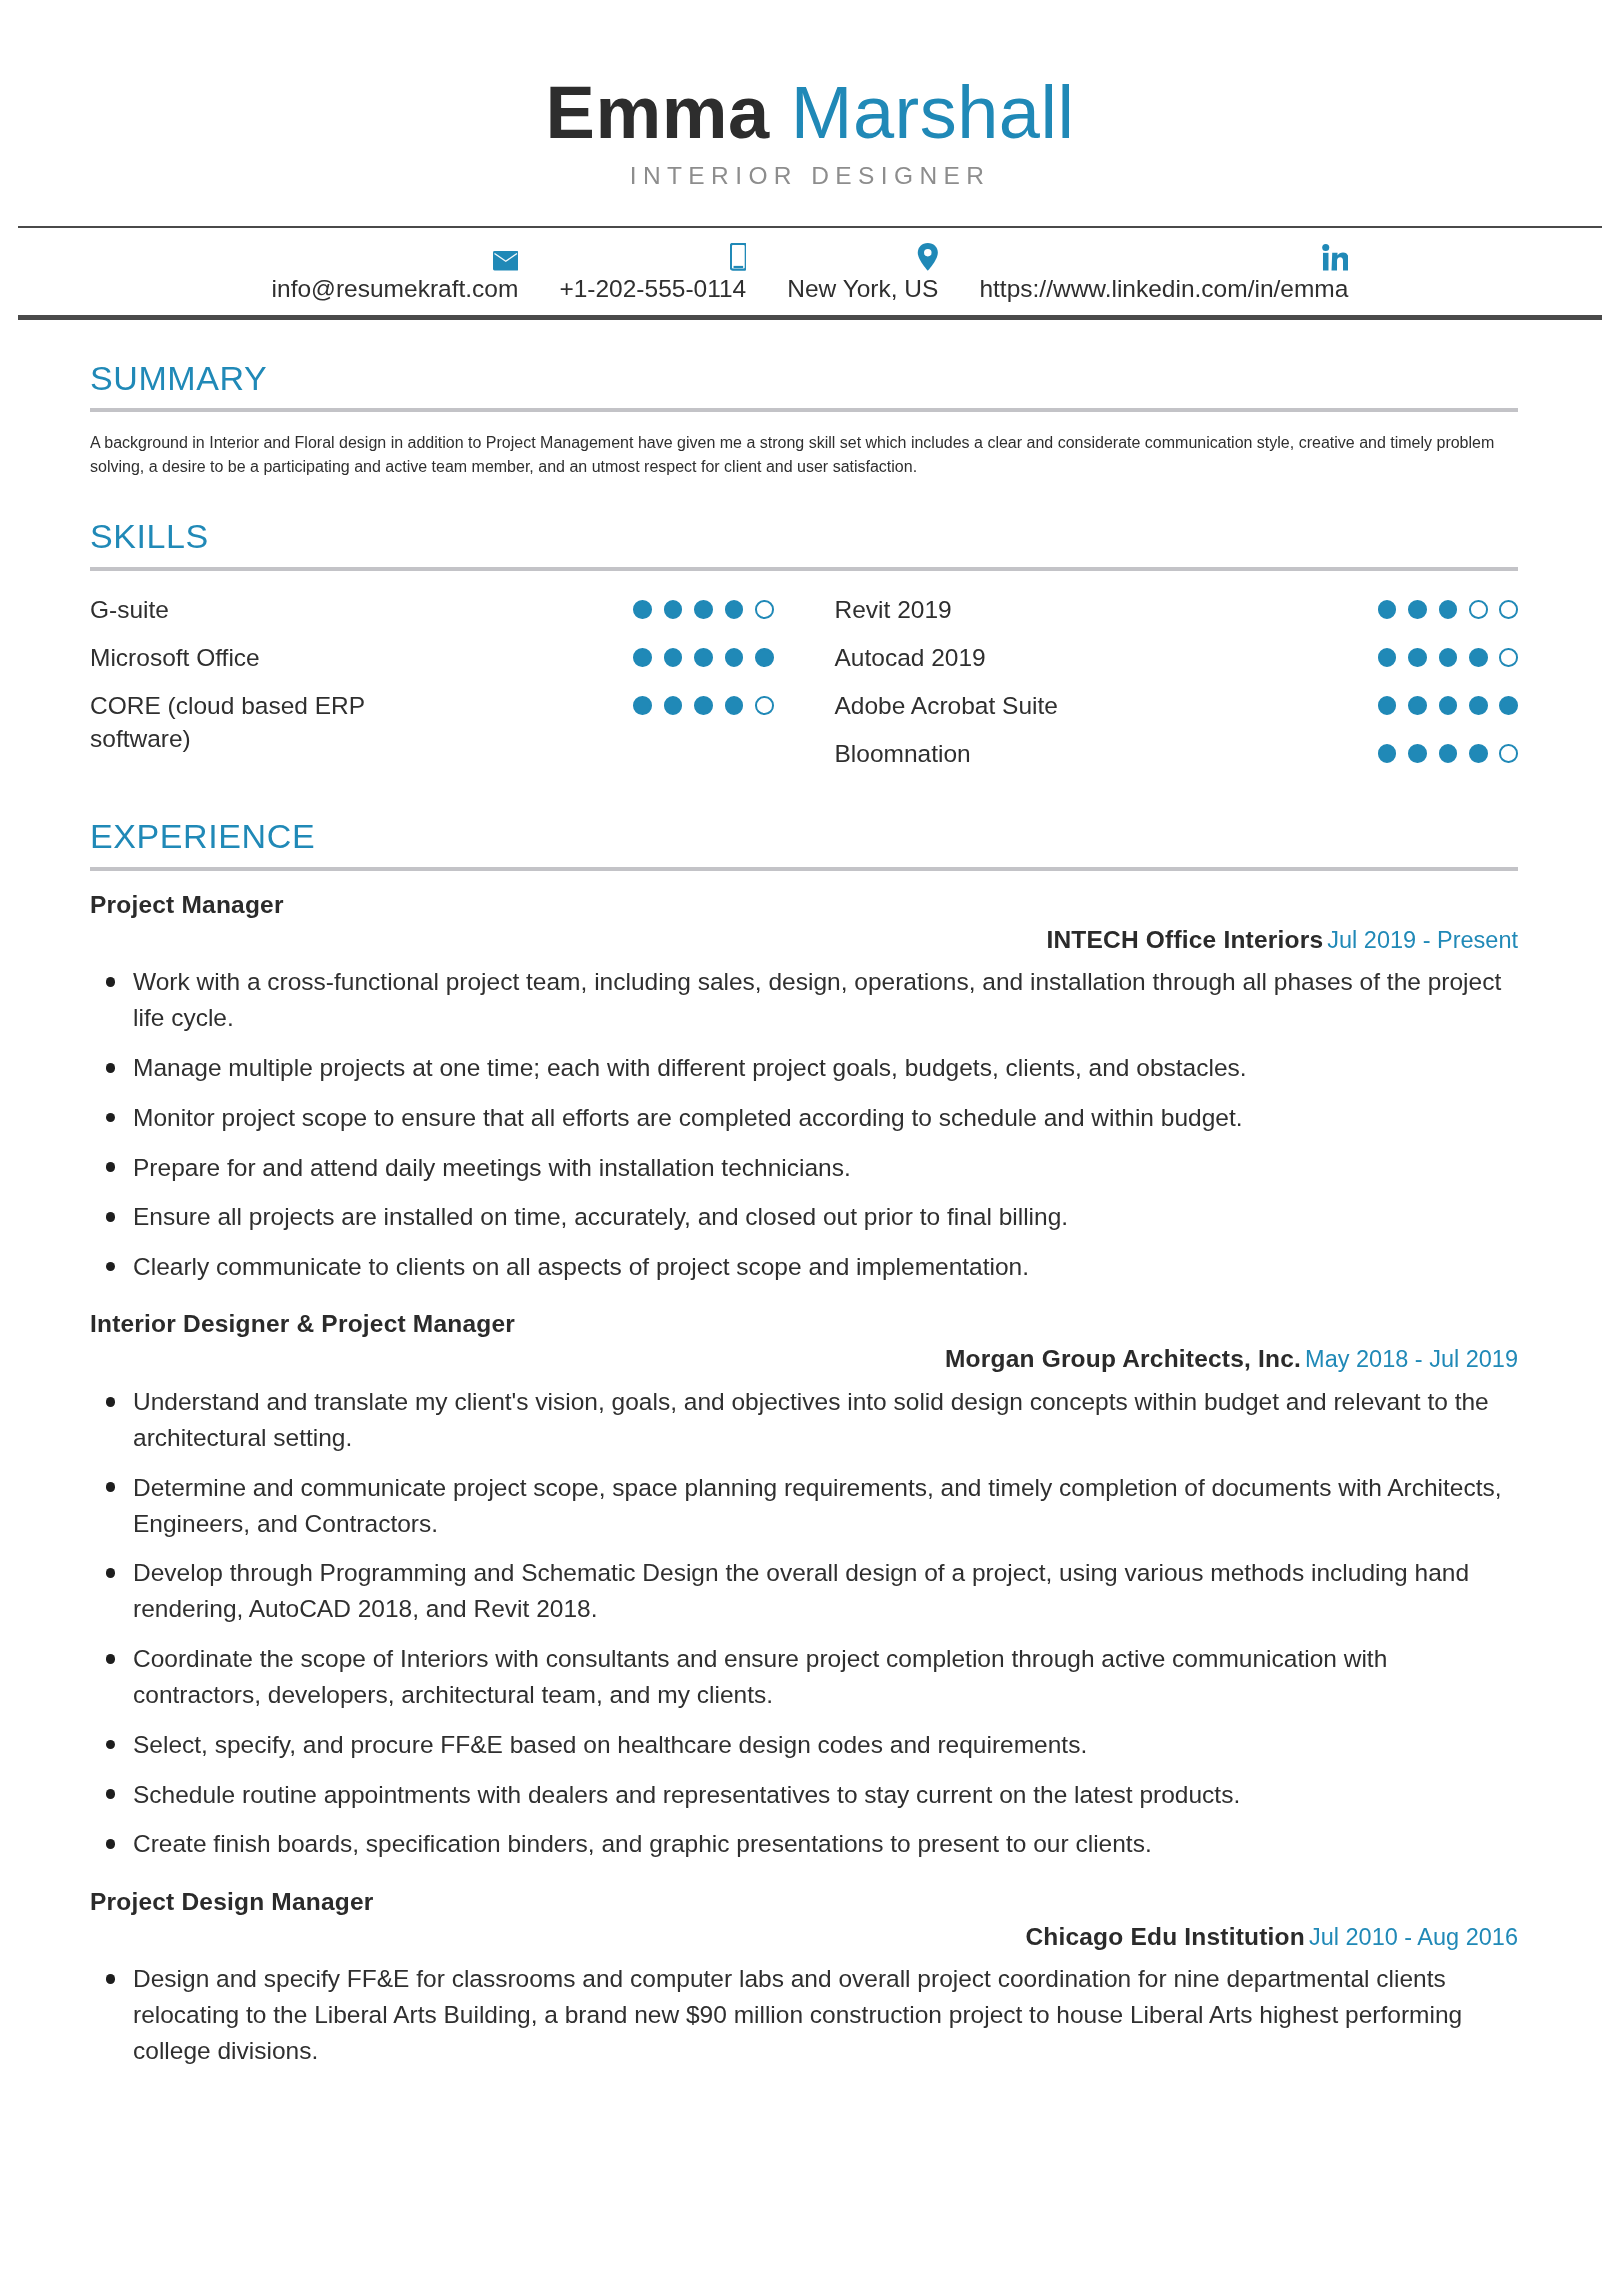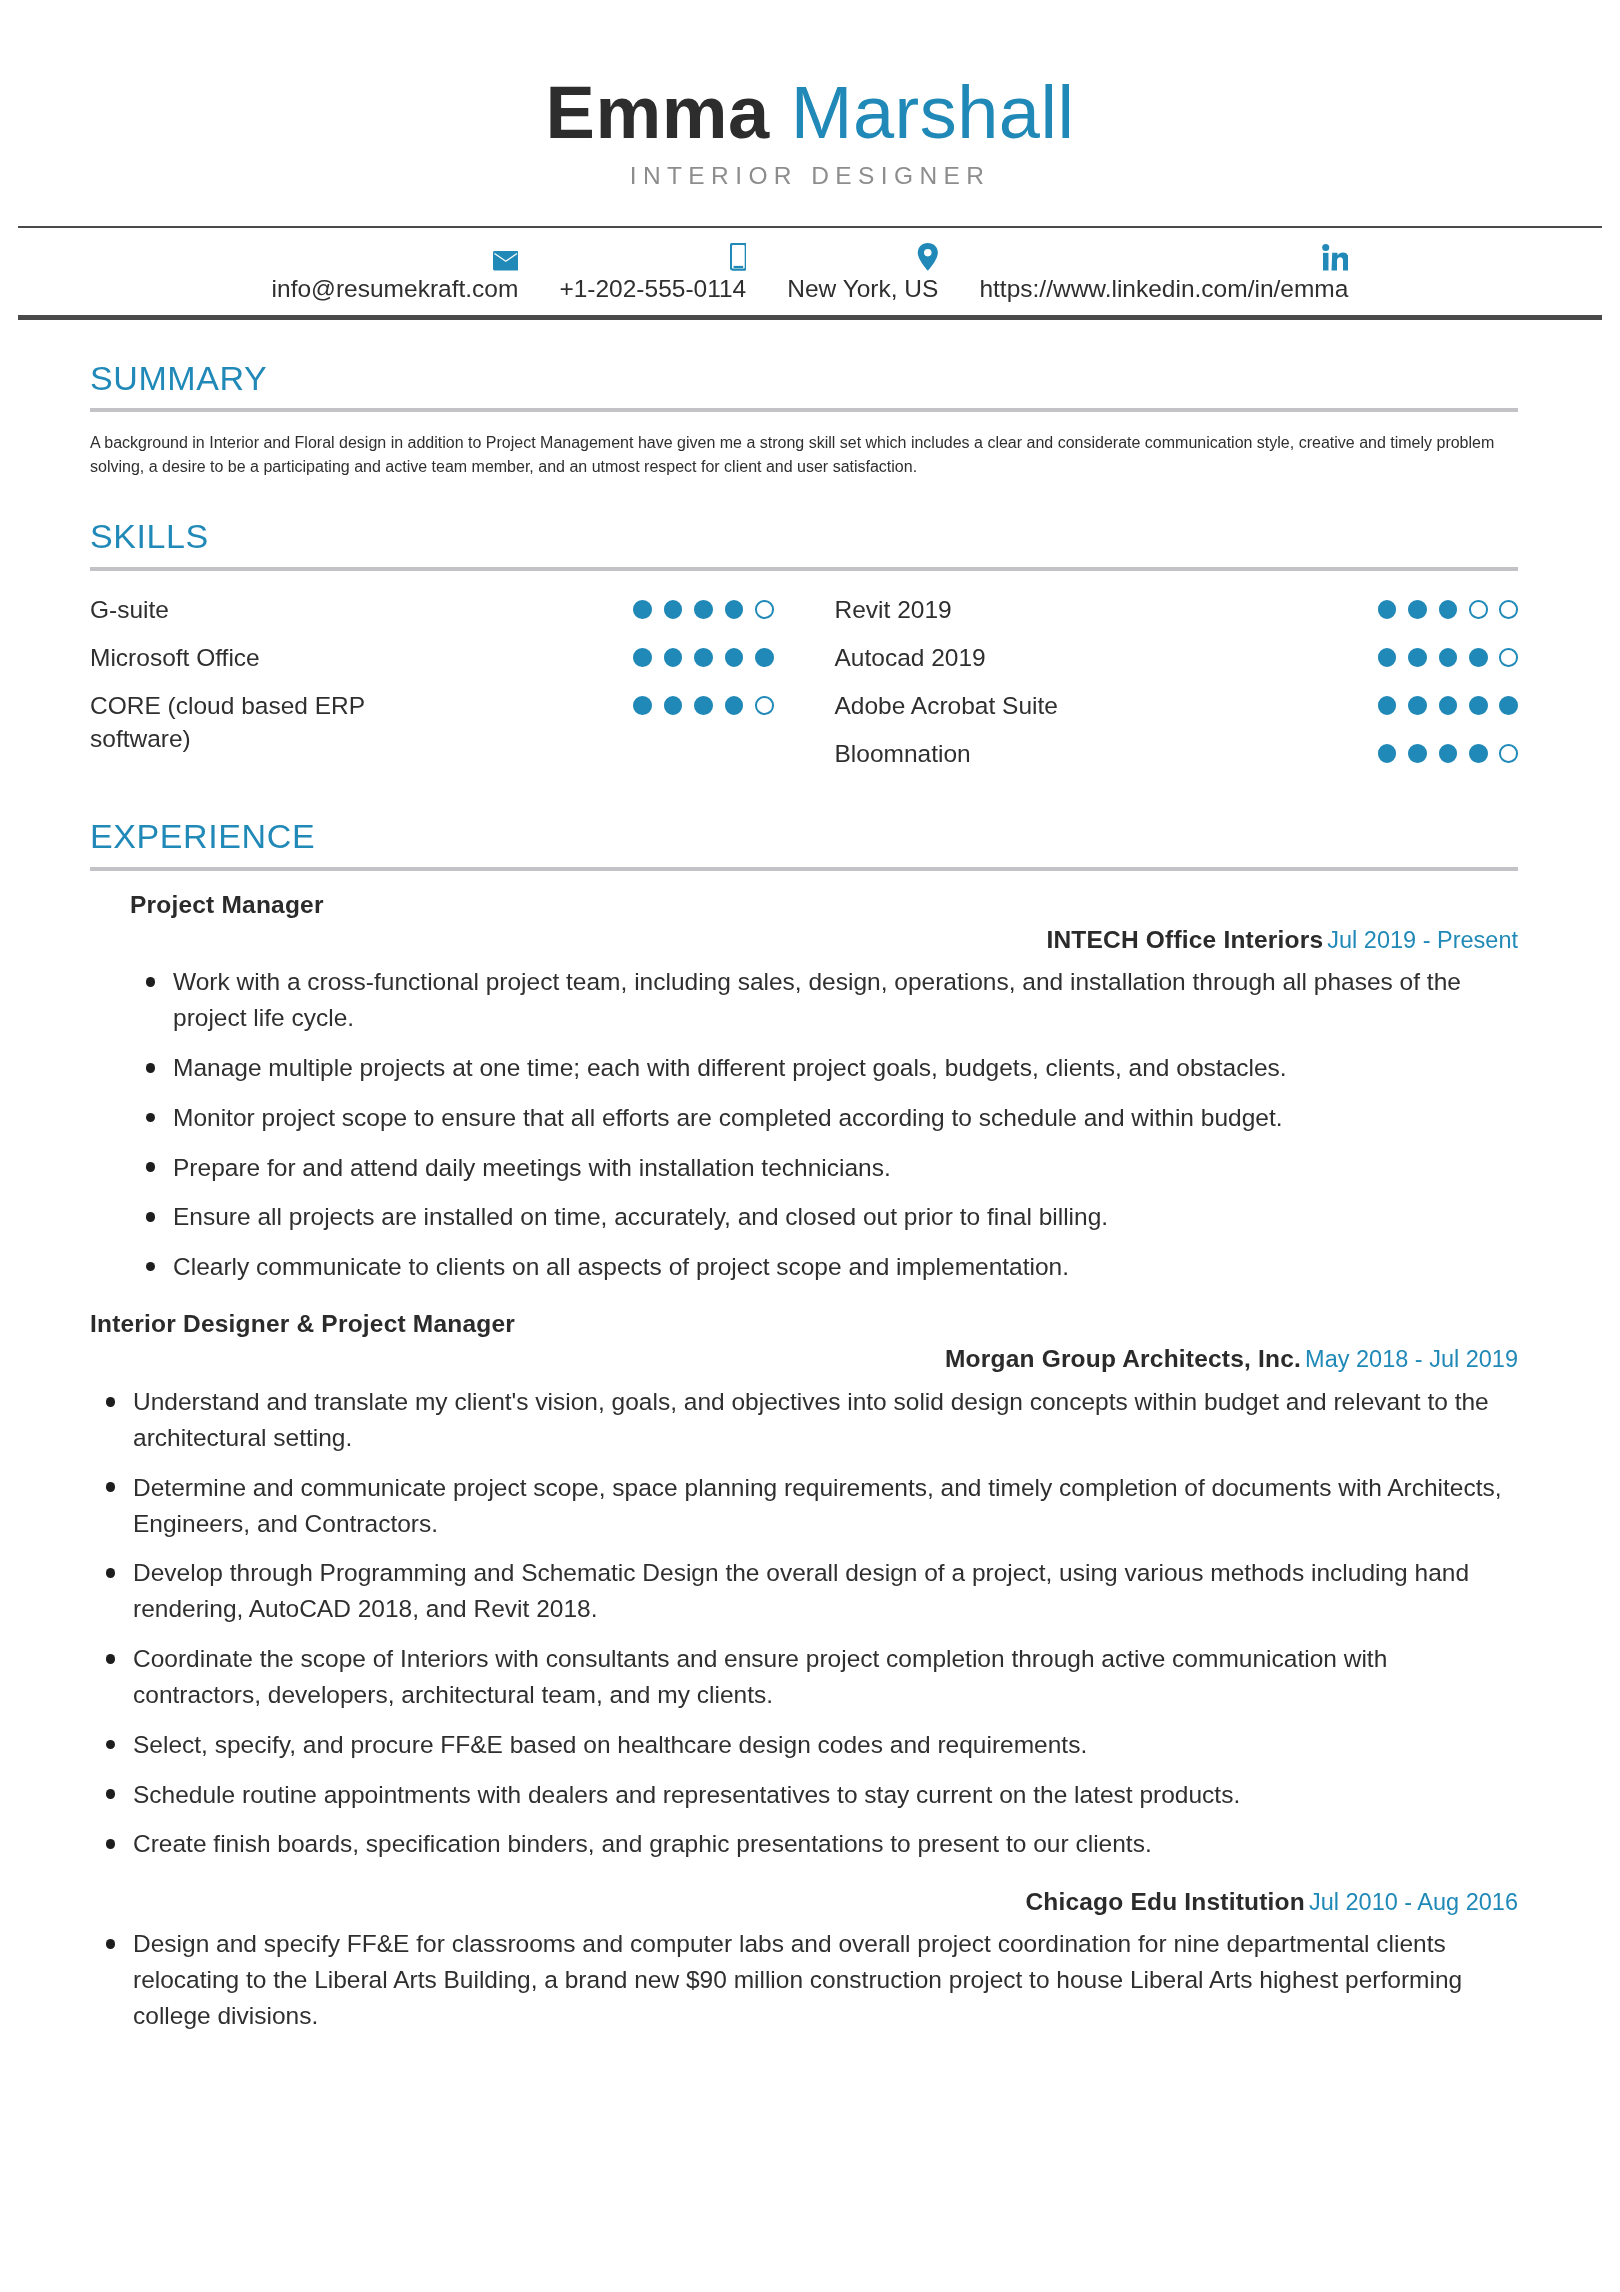--- a/index.html
+++ b/index.html
@@ -122,21 +122,21 @@
   .dot {
     width: 18.6px; height: 18.6px;
     border-radius: 50%;
     border: 2px solid #2089b7;
     background: #ffffff;
   }
   .dot.filled { background: #2089b7; }
 
   
   .job { margin-top: 25.5px; }
-  .job:first-of-type { margin-top: 19.6px; margin-left: 40px; }
+  .job:first-of-type { margin-top: 19.6px; }
   .job-role {
     font-size: 24.5px;
     font-weight: 700;
     color: #2b2b2b;
     letter-spacing: 0.2px;
   }
   .job-line {
     margin-top: 6.9px;
     display: flex;
     align-items: baseline;
@@ -357,20 +357,21 @@
               <li>Understand and translate my client's vision, goals, and objectives into solid design concepts within budget and relevant to the architectural setting.</li>
               <li>Determine and communicate project scope, space planning requirements, and timely completion of documents with Architects, Engineers, and Contractors.</li>
               <li>Develop through Programming and Schematic Design the overall design of a project, using various methods including hand rendering, AutoCAD 2018, and Revit 2018.</li>
               <li>Coordinate the scope of Interiors with consultants and ensure project completion through active communication with contractors, developers, architectural team, and my clients.</li>
               <li>Select, specify, and procure FF&amp;E based on healthcare design codes and requirements.</li>
               <li>Schedule routine appointments with dealers and representatives to stay current on the latest products.</li>
               <li>Create finish boards, specification binders, and graphic presentations to present to our clients.</li>
             </ul>
           </div>
           <div class="job">
+            <div class="job-role">Project Design Manager</div>
             <div class="job-line">
               <span class="job-company">Chicago Edu Institution</span>
               <span class="job-dates">Jul 2010 - Aug 2016</span>
             </div>
             <ul class="bullets">
               <li>Design and specify FF&amp;E for classrooms and computer labs and overall project coordination for nine departmental clients relocating to the Liberal Arts Building, a brand new $90 million construction project to house Liberal Arts highest performing college divisions.</li>
             </ul>
           </div>
         </div>
     </div>

